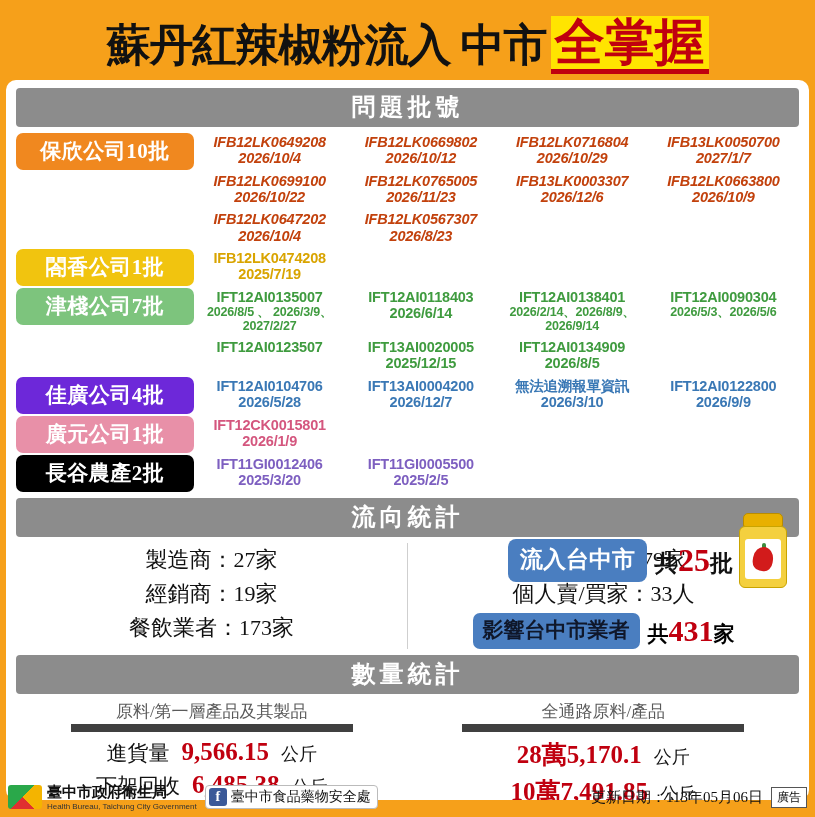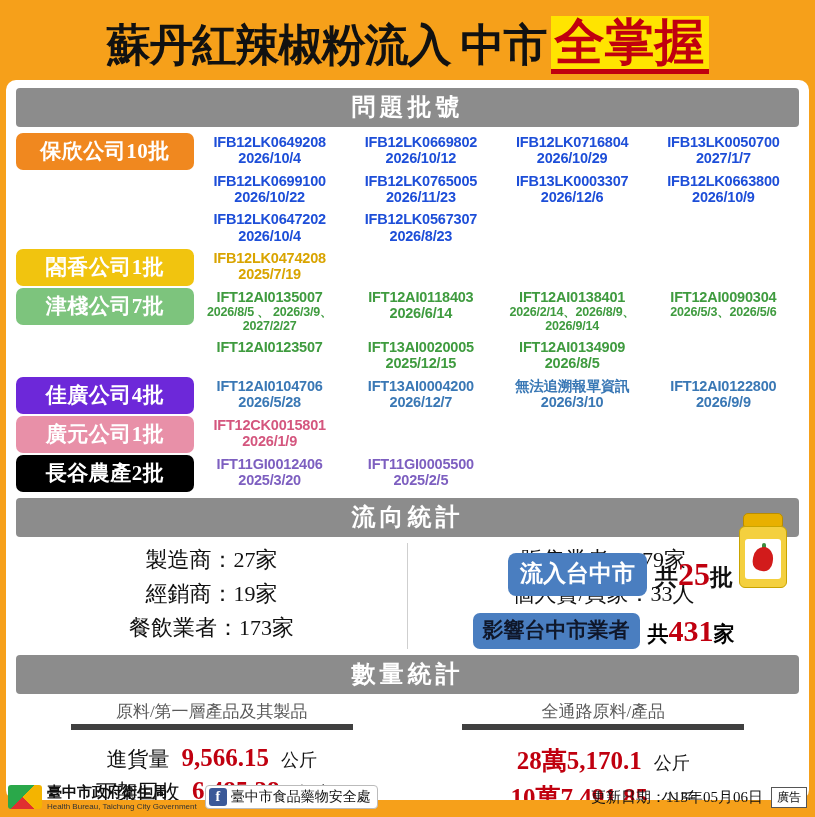--- a/index.html
+++ b/index.html
@@ -97,34 +97,34 @@
     font-size:14.5px;
     font-weight:bold;
     letter-spacing:-0.2px;
   }
   .cell .date {
     font-size:14.5px;
     font-weight:bold;
     letter-spacing:-0.2px;
   }
   .cell.small .code, .cell.small .date { font-size:12.5px; }
-  .c-orange .code, .c-orange .date { color:#1d4ed8; }
+  .c-orange .code, .c-orange .date { color:#c2410c;font-style:italic; }
   .c-yellow .code, .c-yellow .date { color:#d9a400; }
   .c-green  .code, .c-green  .date { color:#3f9b3f; }
   .c-blue   .code, .c-blue   .date { color:#3a78b5; }
   .c-pink   .code, .c-pink   .date { color:#d4567e; }
   .c-purple .code, .c-purple .date { color:#7d5fc0; }
   .cell.empty { visibility:hidden; }
   .subrow .tag { visibility:hidden; }
 
   
   .flowin {
     position:absolute;
     right:66px;
-    top:420px;
+    top:406px;
     display:flex;
     align-items:center;
     gap:8px;
   }
   .flowin .pill {
     background:#4a7ec0;
     color:#fff;
     font-size:23px;
     font-weight:bold;
     border-radius:8px;
@@ -192,24 +192,24 @@
   .totalrow .cnt { font-size:21px; font-weight:bold; font-family:"Liberation Serif", serif; }
   .totalrow .cnt b { font-size:30px; color:#c0000f; }
 
   
   .qty { display:flex; margin-top:2px; }
   .qty .col { flex:1 1 0; }
   .qty .colhead {
     text-align:center;
     font-size:17px;
     color:#5a5a5a;
-    border-bottom:6px solid #404040;
+    border-bottom:8px solid #404040;
     padding-bottom:1px;
     width:72%;
-    margin:0 auto 12px auto;
+    margin:0 auto 4px auto;
     font-family:"Liberation Serif", serif;
   }
   .qrow {
     display:flex; align-items:baseline; justify-content:center; gap:12px;
     padding:2px 0;
   }
   .qrow .lbl { font-size:21px; color:#111; font-family:"Liberation Serif", serif; }
   .qrow .val { font-size:25px; font-weight:bold; color:#c0000f; font-family:"Liberation Serif", serif;}
   .qrow .unit { font-size:18px; color:#111; font-family:"Liberation Serif", serif; }
 

